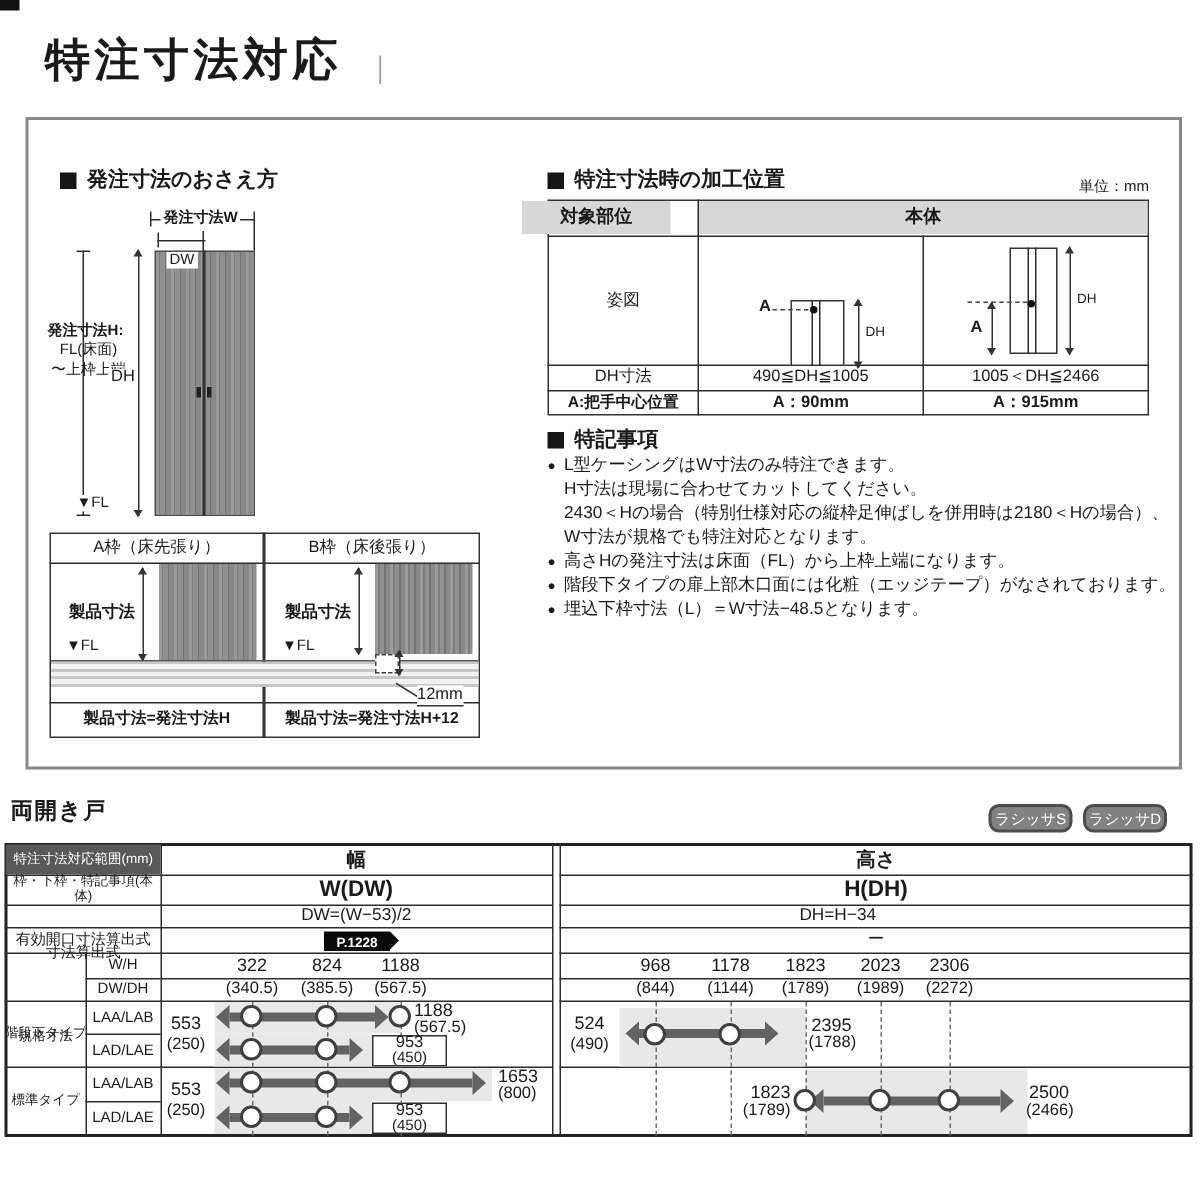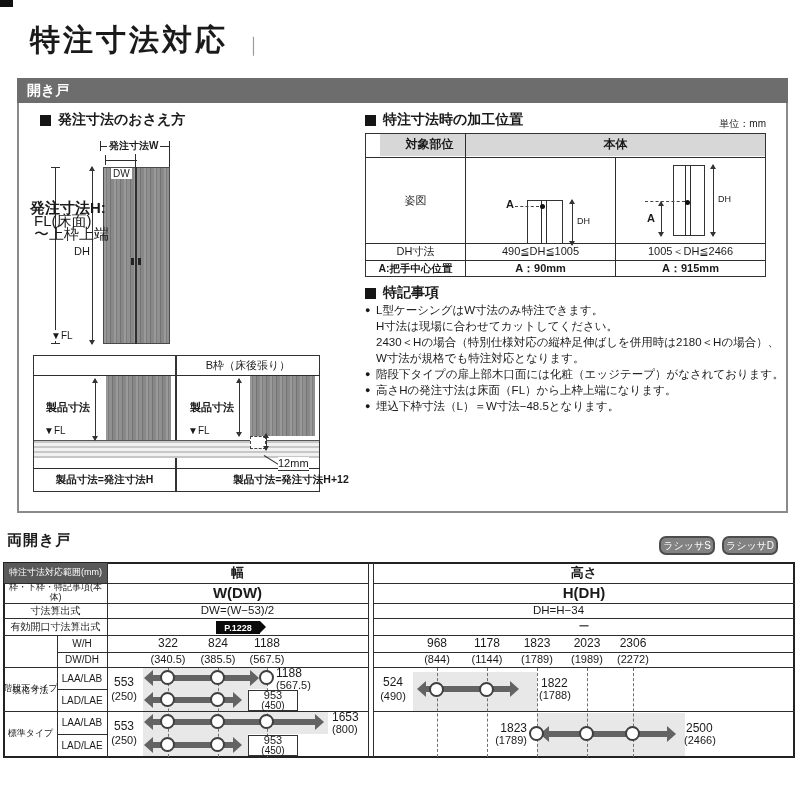--- a/index.html
+++ b/index.html
@@ -47,21 +47,20 @@
 <div class="page">
 
   <div class="abs" style="left:0;top:0;width:13px;height:7px;background:#111;"></div>
 
   <div class="abs" style="left:30px;top:20px;display:flex;align-items:flex-end;">
     <span style="font-size:30px;font-weight:bold;letter-spacing:3px;">特注寸法対応</span>
     <span style="font-size:19px;color:#9a9a9a;margin:0 16px 3px 16px;">｜</span>
   </div>
 
   <div class="abs" style="left:17px;top:78px;width:771px;height:435px;border:2px solid #8a8a8a;"></div>
-  <div class="abs" style="left:17px;top:78px;width:771px;height:25px;background:var(--section-bar,#6d6d6d);color:#fff;font-size:14px;font-weight:bold;line-height:25px;padding-left:10px;">開き戸</div>
 
   <div class="heading" style="left:40px;top:111px;">
     <span class="sq"></span>
     <span>発注寸法のおさえ方</span>
   </div>
 
   <div class="abs wood" style="left:103px;top:167px;width:67px;height:177px;border:1px solid #4a4a4a;"></div>
   <div class="abs" style="left:135px;top:167px;width:2px;height:177px;background:#2f2f2f;"></div>
   <div class="abs" style="left:131px;top:258px;width:3px;height:7px;background:#222;"></div>
   <div class="abs" style="left:138px;top:258px;width:3px;height:7px;background:#222;"></div>
@@ -71,56 +70,57 @@
   <div class="dim-label" style="left:107px;top:140px;font-weight:bold;">発注寸法W</div>
   <div class="hl" style="left:105px;top:160px;width:32px;"></div>
   <div class="vl" style="left:105px;top:155px;height:10px;"></div>
   <div class="vl" style="left:135px;top:154px;height:13px;"></div>
   <div class="dim-label" style="left:111px;top:168px;">DW</div>
   <div class="vl" style="left:55px;top:167px;height:177px;"></div>
   <div class="hl" style="left:51px;top:167px;width:9px;"></div>
   <div class="hl" style="left:51px;top:343px;width:9px;"></div>
   <div class="vdim" style="left:92px;top:167px;height:177px;"></div>
   <div class="dim-label" style="left:72px;top:246px;font-size:11px;">DH</div>
-  <div class="abs" style="left:30px;top:201px;font-size:15px;line-height:13px;">
+  <div class="abs" style="left:30px;top:214px;font-size:10px;line-height:13px;text-align:center;">
     <div style="font-weight:bold;">発注寸法H:</div>
     <div style="padding-left:4px;">FL(床面)</div>
     <div style="padding-left:4px;">〜上枠上端</div>
   </div>
   <div class="abs" style="left:50px;top:330px;font-size:10px;background:#fff;padding:0 1px;">▼FL</div>
 
   <div class="abs" style="left:33px;top:355px;width:287px;height:137px;border:1.5px solid #333;"></div>
   <div class="hl" style="left:33px;top:375px;width:287px;"></div>
   <div class="hl" style="left:33px;top:468px;width:287px;"></div>
   <div class="abs" style="left:175px;top:355px;width:2px;height:137px;background:#333;"></div>
+  <div class="cell" style="left:34px;top:356px;width:141px;height:19px;font-size:11px;">A枠（床先張り）</div>
   <div class="cell" style="left:177px;top:356px;width:142px;height:19px;font-size:11px;">B枠（床後張り）</div>
   <div class="abs wood" style="left:106px;top:376px;width:65px;height:64px;"></div>
   <div class="abs wood" style="left:250px;top:376px;width:65px;height:60px;"></div>
   <div class="abs floorband" style="left:34px;top:440px;width:285px;height:18px;"></div>
   <div class="abs" style="left:46px;top:400px;font-size:11px;font-weight:bold;">製品寸法</div>
   <div class="abs" style="left:190px;top:400px;font-size:11px;font-weight:bold;">製品寸法</div>
   <div class="vdim" style="left:95px;top:379px;height:61px;"></div>
   <div class="vdim" style="left:239px;top:379px;height:57px;"></div>
   <div class="abs" style="left:44px;top:425px;font-size:10px;">▼FL</div>
   <div class="abs" style="left:188px;top:425px;font-size:10px;">▼FL</div>
   <div class="abs" style="left:250px;top:436px;width:16px;height:13px;border:1px dashed #444;background:#fff;z-index:2;"></div>
   <div class="vdim" style="left:266px;top:434px;height:16px;z-index:2;"></div>
   <div class="abs" style="left:264px;top:455px;width:22px;height:1px;background:#333;transform:rotate(32deg);transform-origin:left center;z-index:2;"></div>
   <div class="abs" style="left:278px;top:457px;font-size:11px;border-bottom:1px solid #333;padding-bottom:1px;background:#fff;z-index:2;">12mm</div>
   <div class="cell" style="left:34px;top:469px;width:141px;height:22px;font-size:10.5px;font-weight:bold;">製品寸法=発注寸法H</div>
-  <div class="cell" style="left:177px;top:469px;width:142px;height:22px;font-size:10.5px;font-weight:bold;margin-left:43px;">製品寸法=発注寸法H+12</div>
+  <div class="cell" style="left:177px;top:469px;width:142px;height:22px;font-size:10.5px;font-weight:bold;">製品寸法=発注寸法H+12</div>
 
   <div class="heading" style="left:365px;top:111px;">
     <span class="sq"></span>
     <span>特注寸法時の加工位置</span>
   </div>
   <div class="abs" style="left:640px;top:117px;width:126px;text-align:right;font-size:10px;">単位：mm</div>
 
   <div class="abs" style="left:365px;top:133px;width:401px;height:144px;border:1.5px solid #333;"></div>
-  <div class="cell" style="left:380px;top:134px;width:99px;height:22px;background:var(--table-header-bg,#d7d7d7);font-size:12px;font-weight:bold;">対象部位</div>
+  <div class="cell" style="left:348px;top:134px;width:99px;height:22px;background:var(--table-header-bg,#d7d7d7);font-size:12px;font-weight:bold;">対象部位</div>
   <div class="cell" style="left:466px;top:134px;width:299px;height:22px;background:var(--table-header-bg,#d7d7d7);font-size:12px;font-weight:bold;">本体</div>
   <div class="hl" style="left:365px;top:157px;width:401px;"></div>
   <div class="hl" style="left:365px;top:243px;width:401px;"></div>
   <div class="hl" style="left:365px;top:260px;width:401px;"></div>
   <div class="vl" style="left:465px;top:133px;height:144px;"></div>
   <div class="vl" style="left:615px;top:157px;height:120px;"></div>
   <div class="cell" style="left:366px;top:158px;width:99px;height:84px;font-size:11px;">姿図</div>
 
   <div class="abs" style="left:527px;top:200px;width:36px;height:44px;border:1px solid #333;background:#fff;"></div>
   <div class="vl" style="left:541px;top:200px;height:44px;"></div>
@@ -149,22 +149,22 @@
   <div class="cell" style="left:616px;top:261px;width:149px;height:15px;font-size:11px;font-weight:bold;">A：915mm</div>
 
   <div class="heading" style="left:365px;top:284px;">
     <span class="sq"></span>
     <span>特記事項</span>
   </div>
   <ul class="notes-list" style="left:365px;top:302px;width:424px;">
     <li>L型ケーシングはW寸法のみ特注できます。
 H寸法は現場に合わせてカットしてください。
 2430＜Hの場合（特別仕様対応の縦枠足伸ばしを併用時は2180＜Hの場合）、W寸法が規格でも特注対応となります。</li>
+    <li>高さHの発注寸法は床面（FL）から上枠上端になります。</li>
     <li>階段下タイプの扉上部木口面には化粧（エッジテープ）がなされております。</li>
-    <li>高さHの発注寸法は床面（FL）から上枠上端になります。</li>
     <li>埋込下枠寸法（L）＝W寸法−48.5となります。</li>
   </ul>
 
   <div class="abs" style="left:7px;top:531px;font-size:15px;font-weight:bold;letter-spacing:1px;">両開き戸</div>
   <div class="abs" style="left:659px;top:536px;display:flex;gap:7px;">
     <div class="badge">ラシッサS</div>
     <div class="badge">ラシッサD</div>
   </div>
 
   <div class="abs" style="left:3px;top:562px;width:792px;height:196px;border:2px solid #222;"></div>
@@ -189,21 +189,21 @@
   <div class="hl" style="left:3px;top:711px;width:365px;"></div>
   <div class="hl" style="left:373px;top:711px;width:422px;"></div>
   <div class="hl" style="left:57px;top:734px;width:50px;"></div>
 
   <div class="cell" style="left:4px;top:563px;width:103px;height:20px;background:var(--dark-cell-bg,#595959);color:#fff;font-size:9px;">特注寸法対応範囲(mm)</div>
   <div class="cell" style="left:107px;top:563px;width:261px;height:20px;font-size:13px;font-weight:bold;">幅</div>
   <div class="cell" style="left:373px;top:563px;width:422px;height:20px;font-size:13px;font-weight:bold;">高さ</div>
   <div class="cell" style="left:4px;top:583px;width:103px;height:20px;font-size:9px;">枠・下枠・特記事項(本体)</div>
   <div class="cell" style="left:107px;top:583px;width:261px;height:20px;font-size:15px;font-weight:bold;">W(DW)</div>
   <div class="cell" style="left:373px;top:583px;width:422px;height:20px;font-size:15px;font-weight:bold;">H(DH)</div>
-  <div class="cell" style="left:4px;top:603px;width:103px;height:15px;font-size:10px;font-family:Liberation Serif, serif;">寸法算出式</div>
+  <div class="cell" style="left:4px;top:628px;width:103px;height:15px;font-size:10px;font-family:Liberation Serif, serif;">寸法算出式</div>
   <div class="cell" style="left:107px;top:603px;width:261px;height:15px;font-size:11.5px;">DW=(W−53)/2</div>
   <div class="cell" style="left:373px;top:603px;width:371px;height:15px;font-size:11.5px;">DH=H−34</div>
   <div class="cell" style="left:4px;top:618px;width:103px;height:17px;font-size:10px;">有効開口寸法算出式</div>
   <div class="pref" style="left:216px;top:621px;width:44px;">P.1228</div>
   <div class="cell" style="left:373px;top:618px;width:422px;height:17px;font-size:11px;">ー</div>
   <div class="cell" style="left:4px;top:635px;width:53px;height:32px;font-size:9px;white-space:nowrap;margin-top:40px;">規格寸法</div>
   <div class="cell" style="left:57px;top:635px;width:50px;height:17px;font-size:10px;">W/H</div>
   <div class="cell" style="left:57px;top:652px;width:50px;height:15px;font-size:10px;">DW/DH</div>
   <div class="cell" style="left:4px;top:667px;width:53px;height:44px;font-size:9px;white-space:nowrap;">階段下タイプ</div>
   <div class="cell" style="left:57px;top:667px;width:50px;height:22px;font-size:10px;">LAA/LAB</div>
@@ -285,21 +285,21 @@
   <div class="circ" style="left:160px;top:737px;"></div>
   <div class="circ" style="left:210px;top:737px;"></div>
   <div class="cell z7" style="left:248px;top:735px;width:50px;height:21px;border:1.5px solid #333;background:#fff;flex-direction:column;line-height:9.5px;">
     <span style="font-size:11px;">953</span>
     <span style="font-size:10px;">(450)</span>
   </div>
 
   <div class="rarrow z5" style="left:426px;top:686px;width:84px;"></div>
   <div class="circ" style="left:429px;top:682px;"></div>
   <div class="circ" style="left:479px;top:682px;"></div>
-  <div class="abs num z7" style="left:541px;top:676px;">1822</div>
+  <div class="abs num z7" style="left:541px;top:676px;">2395</div>
   <div class="abs par z7" style="left:539px;top:689px;">(1788)</div>
 
   <div class="abs num z7" style="left:487px;top:721px;width:40px;text-align:right;">1823</div>
   <div class="abs par z7" style="left:481px;top:734px;width:46px;text-align:right;">(1789)</div>
   <div class="circ" style="left:529px;top:726px;"></div>
   <div class="rarrow z5" style="left:549px;top:731px;width:118px;"></div>
   <div class="circ" style="left:579px;top:726px;"></div>
   <div class="circ" style="left:625px;top:726px;"></div>
   <div class="abs num z7" style="left:686px;top:721px;">2500</div>
   <div class="abs par z7" style="left:684px;top:734px;">(2466)</div>

